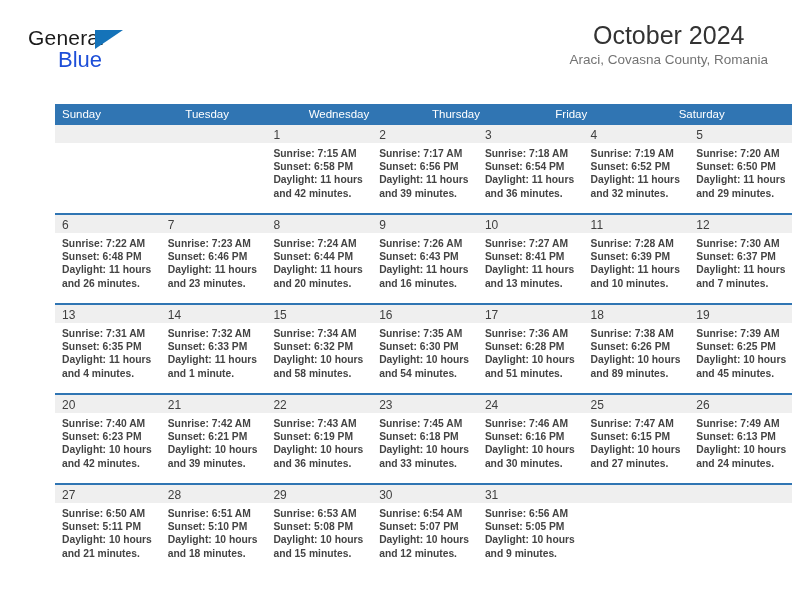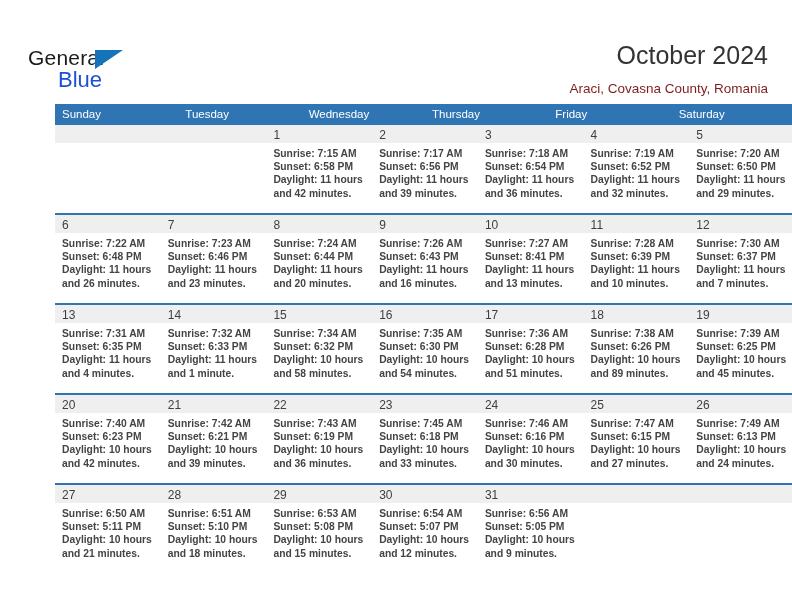--- a/index.html
+++ b/index.html
@@ -18,21 +18,21 @@
   .page {
     position: relative;
     width: 792px;
     height: 612px;
   }
 
   
   .header {
     position: absolute;
     left: 28px;
-    top: 40px;
+    top: 20px;
     width: 740px;
     height: 70px;
     text-decoration: underline;
   }
   .logo {
     position: absolute;
     left: 0;
     top: 6px;
     width: 150px;
     height: 52px;
@@ -60,33 +60,32 @@
     left: 30px;
     top: 21px;
     font-size: 22px;
     color: #1d4ed8;
     font-family: "Liberation Sans", sans-serif;
   }
   .title-block {
     position: absolute;
     right: 0;
     top: 0;
-    text-align: right;
+    text-align: center;
   }
   .cal-title {
     font-size: 25px;
     color: #333333;
     line-height: 30px;
     white-space: nowrap;
   }
   .cal-subtitle {
     font-size: 13.5px;
-    color: #7f1d1d;
+    color: #737373;
     line-height: 20px;
-    margin-top: 9px;
     white-space: nowrap;
   }
 
   
   .calendar {
     position: absolute;
     left: 28px;
     top: 104px;
     width: 740px;
     margin-left: 27px;

